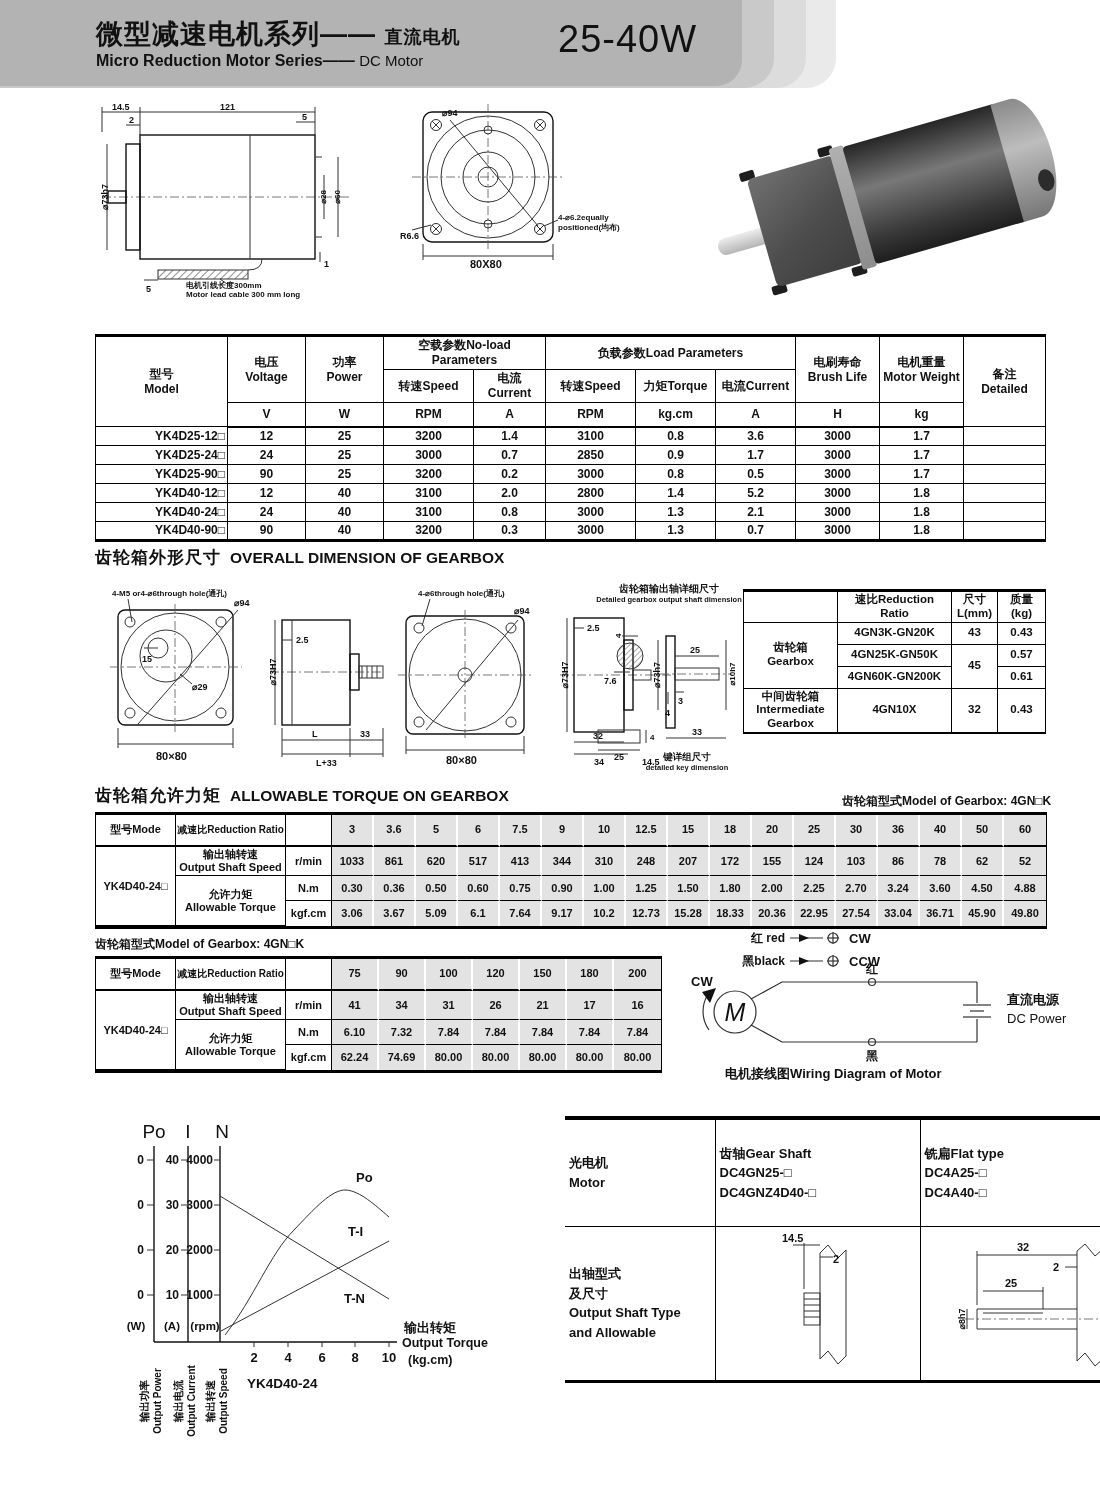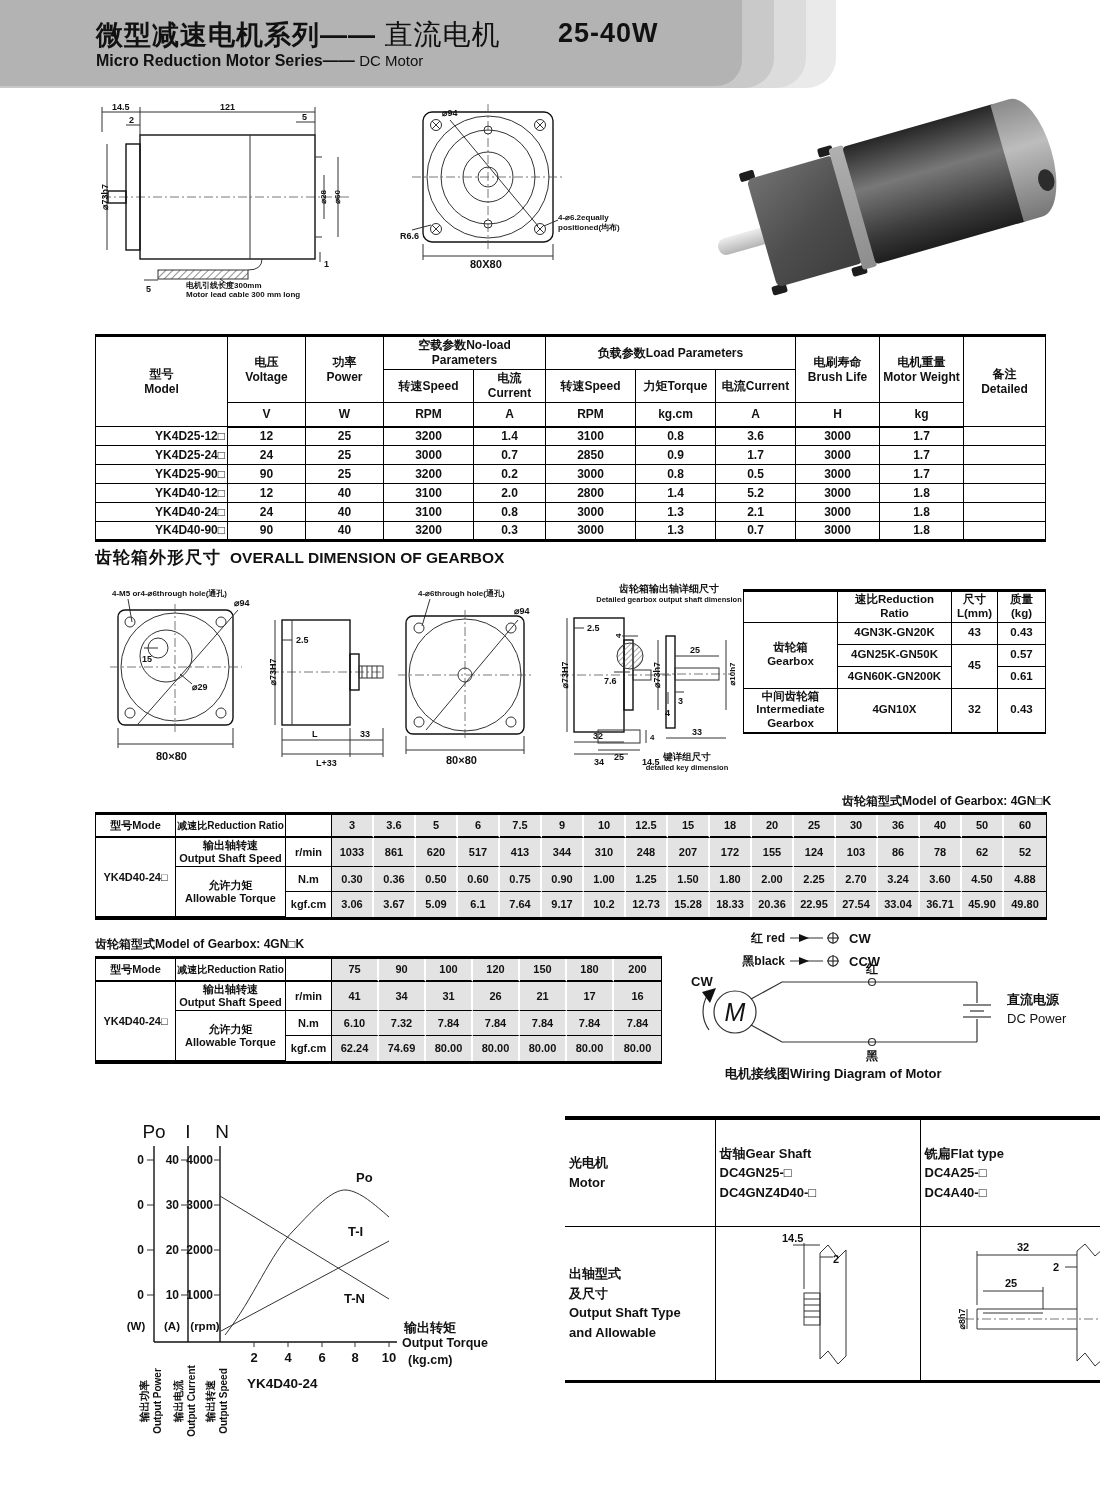--- a/index.html
+++ b/index.html
@@ -6,24 +6,24 @@
   html,body{background:#fff}
   #page{position:relative;width:1100px;height:1493px;background:#fff;color:#111;
         font-family:"Liberation Sans",sans-serif;overflow:hidden}
   
   .hdr-layer{position:absolute;top:0;height:88px;left:0;border-radius:0 0 30px 0}
   .hdr-l3{width:836px;background:#eaeaea}
   .hdr-l2{width:806px;background:#dcdcdc}
   .hdr-l1{width:774px;background:#c9c9c9}
   .hdr-band{position:absolute;top:0;left:0;width:742px;height:86px;background:#b3b3b3;border-radius:0 0 26px 0}
   .hdr-cn{position:absolute;left:96px;top:16px;font-weight:bold;font-size:27px;letter-spacing:1px;white-space:nowrap}
-  .hdr-cn .sub{font-size:28px;font-weight:normal}
+  .hdr-cn .sub{font-size:18px;font-weight:bold}
   .hdr-en{position:absolute;left:96px;top:52px;font-weight:bold;font-size:16px;white-space:nowrap}
   .hdr-en .sub{font-weight:normal;font-size:15px}
-  .hdr-power{position:absolute;left:558px;top:18px;font-size:27px;font-weight:700;letter-spacing:1px}
+  .hdr-power{position:absolute;left:558px;top:18px;font-size:38px;font-weight:400;letter-spacing:1px}
   
   .sec-title{position:absolute;display:flex;gap:9px;align-items:baseline;font-weight:bold;white-space:nowrap}
   .sec-title .cn{font-size:17px;letter-spacing:1px}
   .sec-title .en{font-size:15.5px}
   
   table{border-spacing:0}
   .chars{position:absolute;left:95px;top:334px;width:950px;border-collapse:collapse;table-layout:fixed;
          font-size:12px;font-weight:bold;text-align:center;border-top:3px solid #000;border-bottom:3px solid #000}
   .chars td{border:1px solid #000;padding:1px 2px;line-height:1.25}
   .chars tr.units td{border-bottom:2px solid #000;height:24px}
@@ -32,21 +32,21 @@
   
   .gbt{position:absolute;left:743px;top:589px;width:302px;border-collapse:collapse;table-layout:fixed;
        font-size:11.5px;font-weight:bold;text-align:center;border-top:3px solid #000;border-bottom:2px solid #000}
   .gbt td{border:1px solid #000;padding:1px 2px;line-height:1.2}
   
   .tq{position:absolute;border:1px solid #000;border-top:3px solid #000;border-bottom:3px solid #000;
       table-layout:fixed;font-size:11px;font-weight:bold;text-align:center}
   .tq td{border-right:1px solid #000;border-bottom:1px solid #000;padding:1px 1px;line-height:1.2}
   .tq td.num{background:#e3e3e3;border-right:2px solid #fff}
   .tq td.num:last-child{border-right:none}
-  .tq tr.rrow td{border-bottom:2px solid #000;height:23px}
+  .tq tr.rrow td{border-bottom:2px solid #000;height:32px}
   .tq tr td:last-child{border-right:none}
   .tq tr:last-child td{border-bottom:none}
   .tq1{left:95px;top:812px;width:950px}
   .tq2{left:95px;top:956px;width:565px}
   .gb-note{position:absolute;font-size:12px;font-weight:bold;white-space:nowrap}
   
   .sht{position:absolute;left:565px;top:1116px;width:548px;border-collapse:collapse;table-layout:fixed;
        font-size:13px;font-weight:bold;text-align:left;border-top:4px solid #000;border-bottom:3px solid #000}
   .sht td{border:1px solid #000;border-left:none;padding:4px;vertical-align:middle;line-height:1.5}
   .sht td:last-child{border-right:none}
@@ -479,20 +479,24 @@
     </tr>
     <tr style="height:44px">
       <td><span>中间齿轮箱</span><br><span>Intermediate</span><br><span>Gearbox</span></td>
       <td>4GN10X</td>
       <td>32</td>
       <td>0.43</td>
     </tr>
   </tbody>
     </table>
 
+  <div class="sec-title" style="left:95px;top:784px">
+    <span class="cn">齿轮箱允许力矩</span>
+    <span class="en">ALLOWABLE TORQUE ON GEARBOX</span>
+  </div>
   <div class="gb-note" style="left:842px;top:793px">齿轮箱型式Model of Gearbox: 4GN□K</div>
 
   <table class="tq tq1">
     <colgroup>
         <col style="width:80px">
         <col style="width:110px">
         <col style="width:46px">
       <col span="17" style="width:42px">
       </colgroup>
     <tbody>

